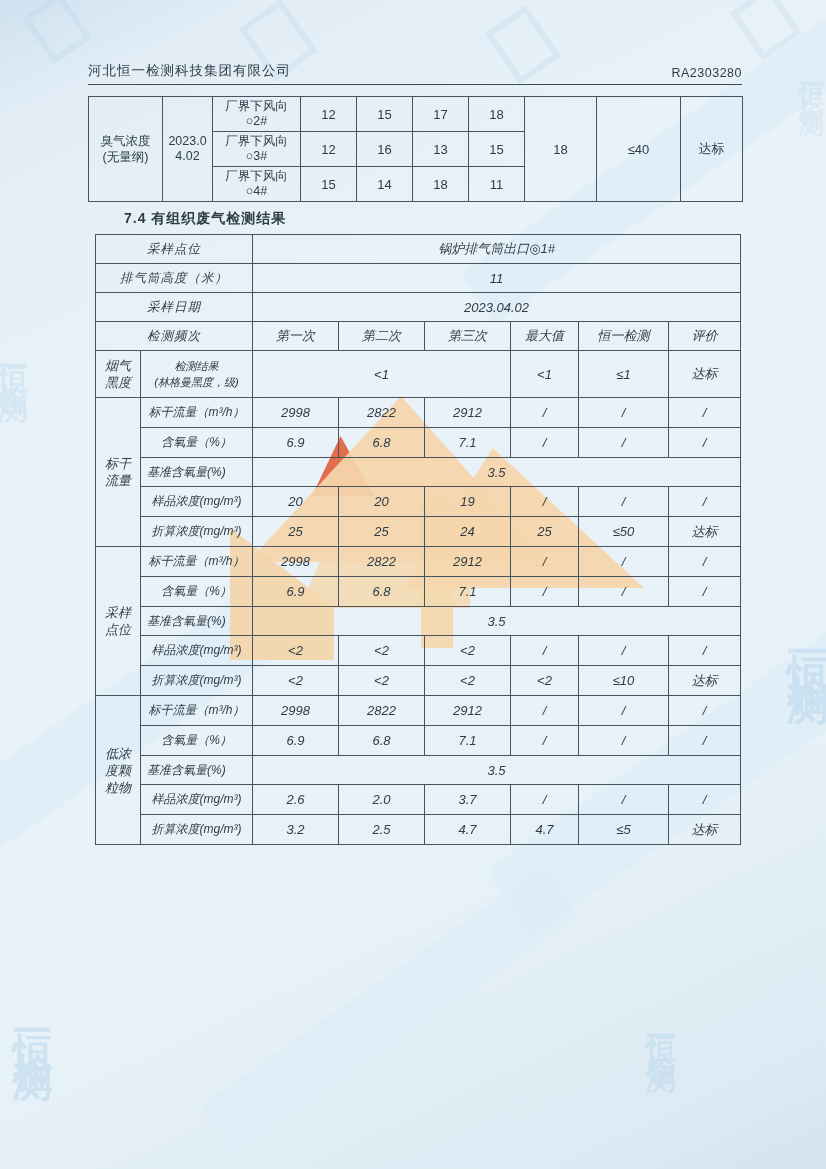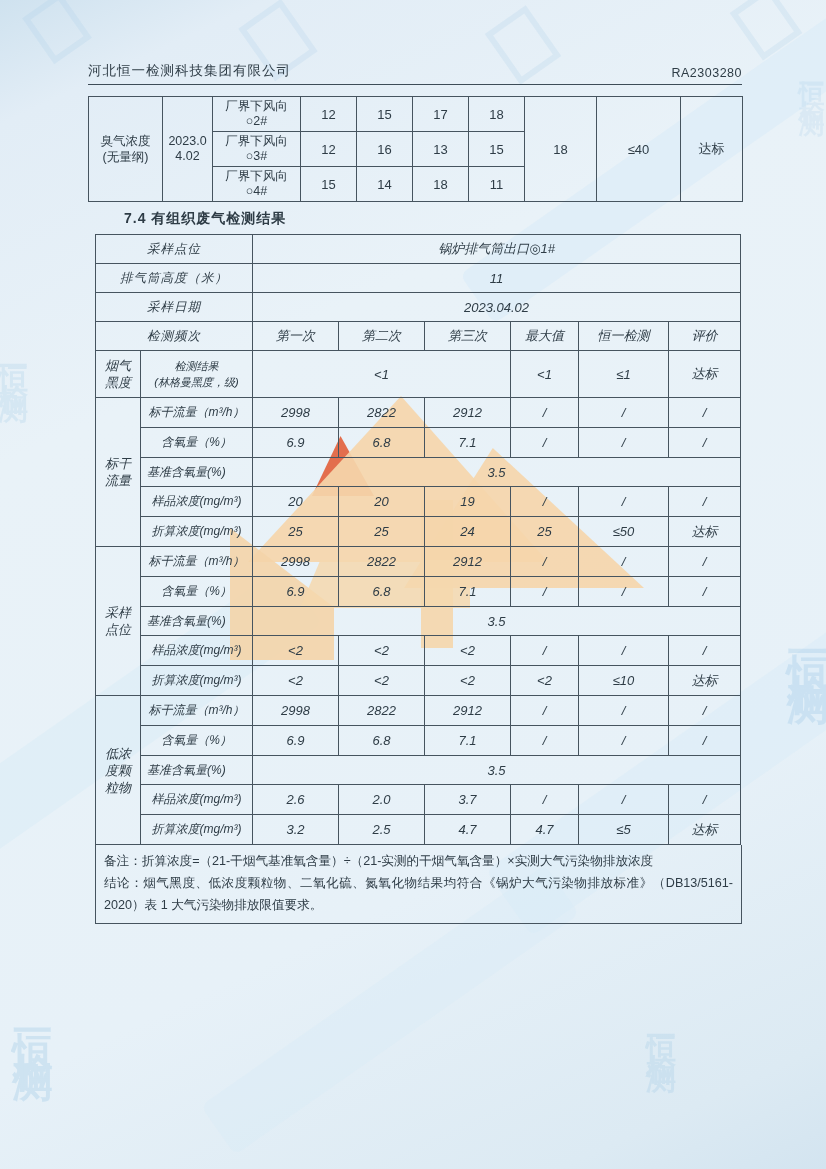--- a/index.html
+++ b/index.html
@@ -310,20 +310,16 @@
         <td>3.2</td>
         <td>2.5</td>
         <td>4.7</td>
         <td>4.7</td>
         <td>≤5</td>
         <td>达标</td>
       </tr>
     </tbody>
       </table>
 
-    <div class="notes">
-      <div>备注：折算浓度=（21-干烟气基准氧含量）÷（21-实测的干烟气氧含量）×实测大气污染物排放浓度</div>
-      <div>结论：烟气黑度、低浓度颗粒物、二氧化硫、氮氧化物结果均符合《锅炉大气污染物排放标准》（DB13/5161-2020）表 1 大气污染物排放限值要求。</div>
-    </div>
 
 
   </div>
 </div>
 
 </body></html>

